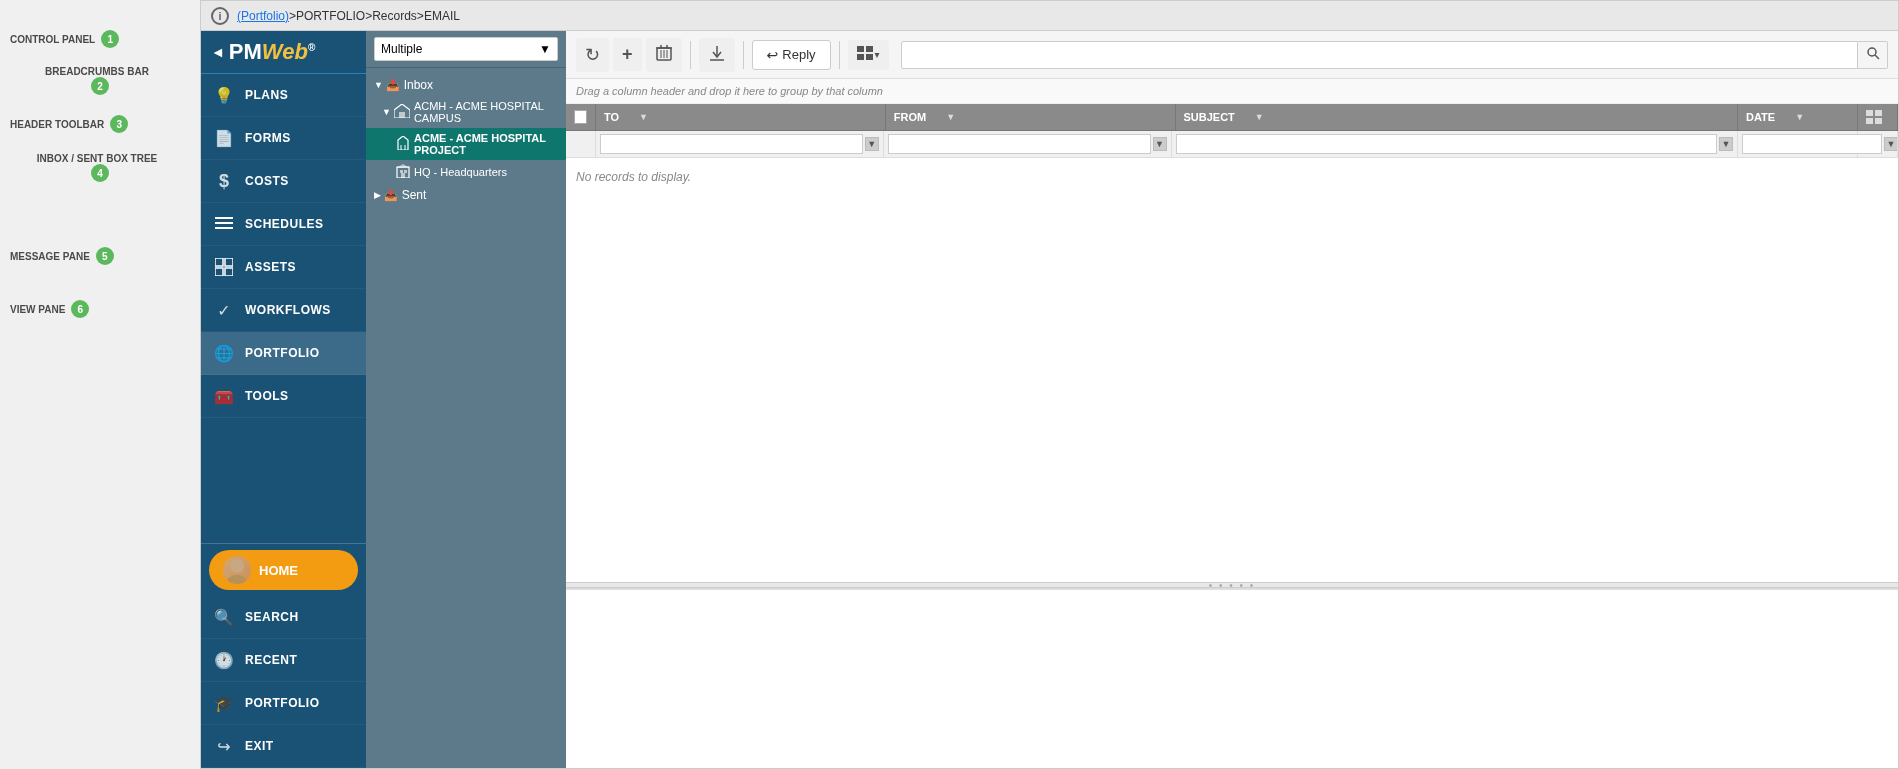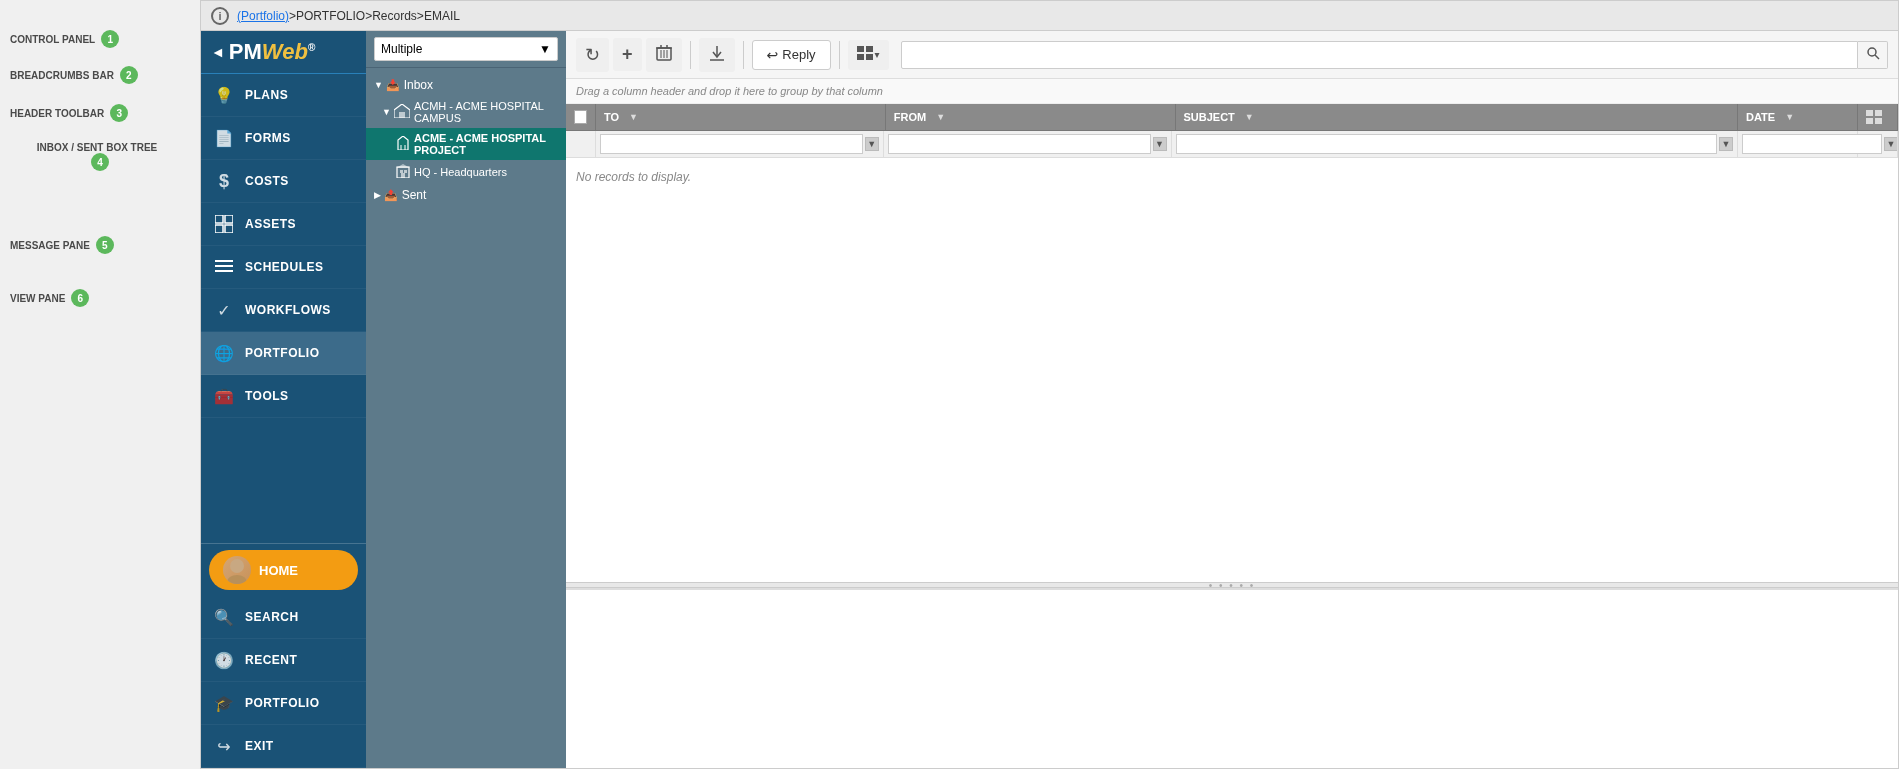--- a/index.html
+++ b/index.html
@@ -294,21 +294,21 @@
       color: white;
       font-size: 11px;
       font-weight: bold;
       border-bottom: 1px solid #777;
     }
     .email-grid-header-cell {
       padding: 6px 8px;
       border-right: 1px solid #777;
       display: flex;
       align-items: center;
-      gap: 10px;
+      gap: 20px;
     }
     .email-grid-filter-row {
       display: flex;
       background: #f0f0f0;
       border-bottom: 1px solid #ddd;
     }
     .email-grid-filter-cell {
       padding: 3px 4px;
       border-right: 1px solid #ddd;
       display: flex;
@@ -395,21 +395,21 @@
     .sort-icon { font-size: 9px; color: #ddd; }
   </style>
 </head>
 <body>
 
 <div class="annotations">
   <div class="annotation-item" style="margin-top: 20px;">
     <span class="annotation-label">CONTROL PANEL</span>
     <span class="annotation-badge">1</span>
   </div>
-  <div class="annotation-item" style="margin-top: 4px;">
+  <div class="annotation-item" style="margin-top: 4px; flex-direction: column;">
     <span class="annotation-label">BREADCRUMBS BAR</span>
     <span class="annotation-badge">2</span>
   </div>
   <div class="annotation-item" style="margin-top: 20px;">
     <span class="annotation-label">HEADER TOOLBAR</span>
     <span class="annotation-badge">3</span>
   </div>
   <div class="annotation-item" style="margin-top: 20px; flex-direction: column;">
     <span class="annotation-label">INBOX / SENT BOX TREE</span>
     <span class="annotation-badge">4</span>
@@ -457,38 +457,38 @@
         <div class="sidebar-item">
           <span class="sidebar-item-icon">📄</span>
           <span class="sidebar-item-label">FORMS</span>
         </div>
         <div class="sidebar-item">
           <span class="sidebar-item-icon" style="font-size:18px;font-weight:bold;">$</span>
           <span class="sidebar-item-label">COSTS</span>
         </div>
         <div class="sidebar-item">
           <span class="sidebar-item-icon">
+            <svg width="18" height="14" viewBox="0 0 18 14">
+                <rect y="0" width="18" height="2" fill="white"></rect>
+                <rect y="5" width="18" height="2" fill="white"></rect>
+                <rect y="10" width="18" height="2" fill="white"></rect>
+              </svg>
+          </span>
+          <span class="sidebar-item-label">SCHEDULES</span>
+        </div>
+        <div class="sidebar-item">
+          <span class="sidebar-item-icon">
             <svg width="18" height="18" viewBox="0 0 18 18">
                 <rect x="0" y="0" width="8" height="8" fill="none" stroke="white" stroke-width="1.5"></rect>
                 <rect x="10" y="0" width="8" height="8" fill="none" stroke="white" stroke-width="1.5"></rect>
                 <rect x="0" y="10" width="8" height="8" fill="none" stroke="white" stroke-width="1.5"></rect>
                 <rect x="10" y="10" width="8" height="8" fill="none" stroke="white" stroke-width="1.5"></rect>
               </svg>
           </span>
           <span class="sidebar-item-label">ASSETS</span>
-        </div>
-        <div class="sidebar-item">
-          <span class="sidebar-item-icon">
-            <svg width="18" height="14" viewBox="0 0 18 14">
-                <rect y="0" width="18" height="2" fill="white"></rect>
-                <rect y="5" width="18" height="2" fill="white"></rect>
-                <rect y="10" width="18" height="2" fill="white"></rect>
-              </svg>
-          </span>
-          <span class="sidebar-item-label">SCHEDULES</span>
         </div>
         <div class="sidebar-item">
           <span class="sidebar-item-icon">✓</span>
           <span class="sidebar-item-label">WORKFLOWS</span>
         </div>
         <div class="sidebar-item active">
           <span class="sidebar-item-icon">🌐</span>
           <span class="sidebar-item-label">PORTFOLIO</span>
         </div>
         <div class="sidebar-item">

